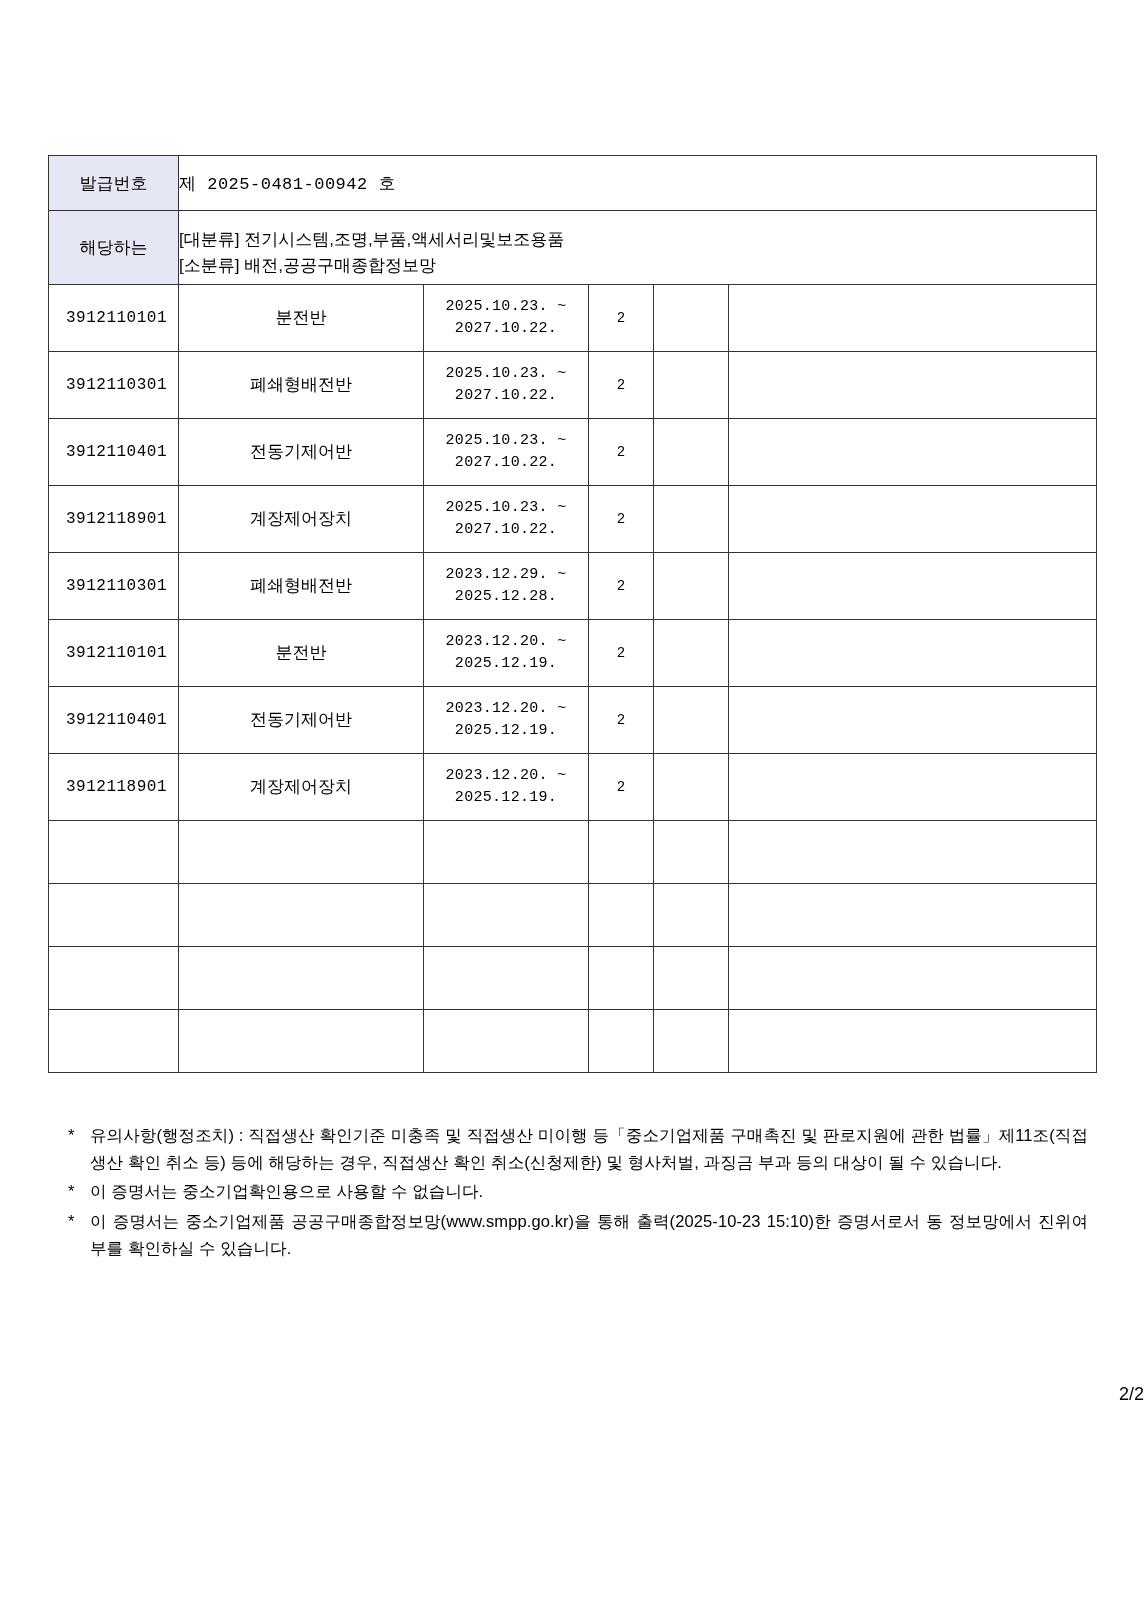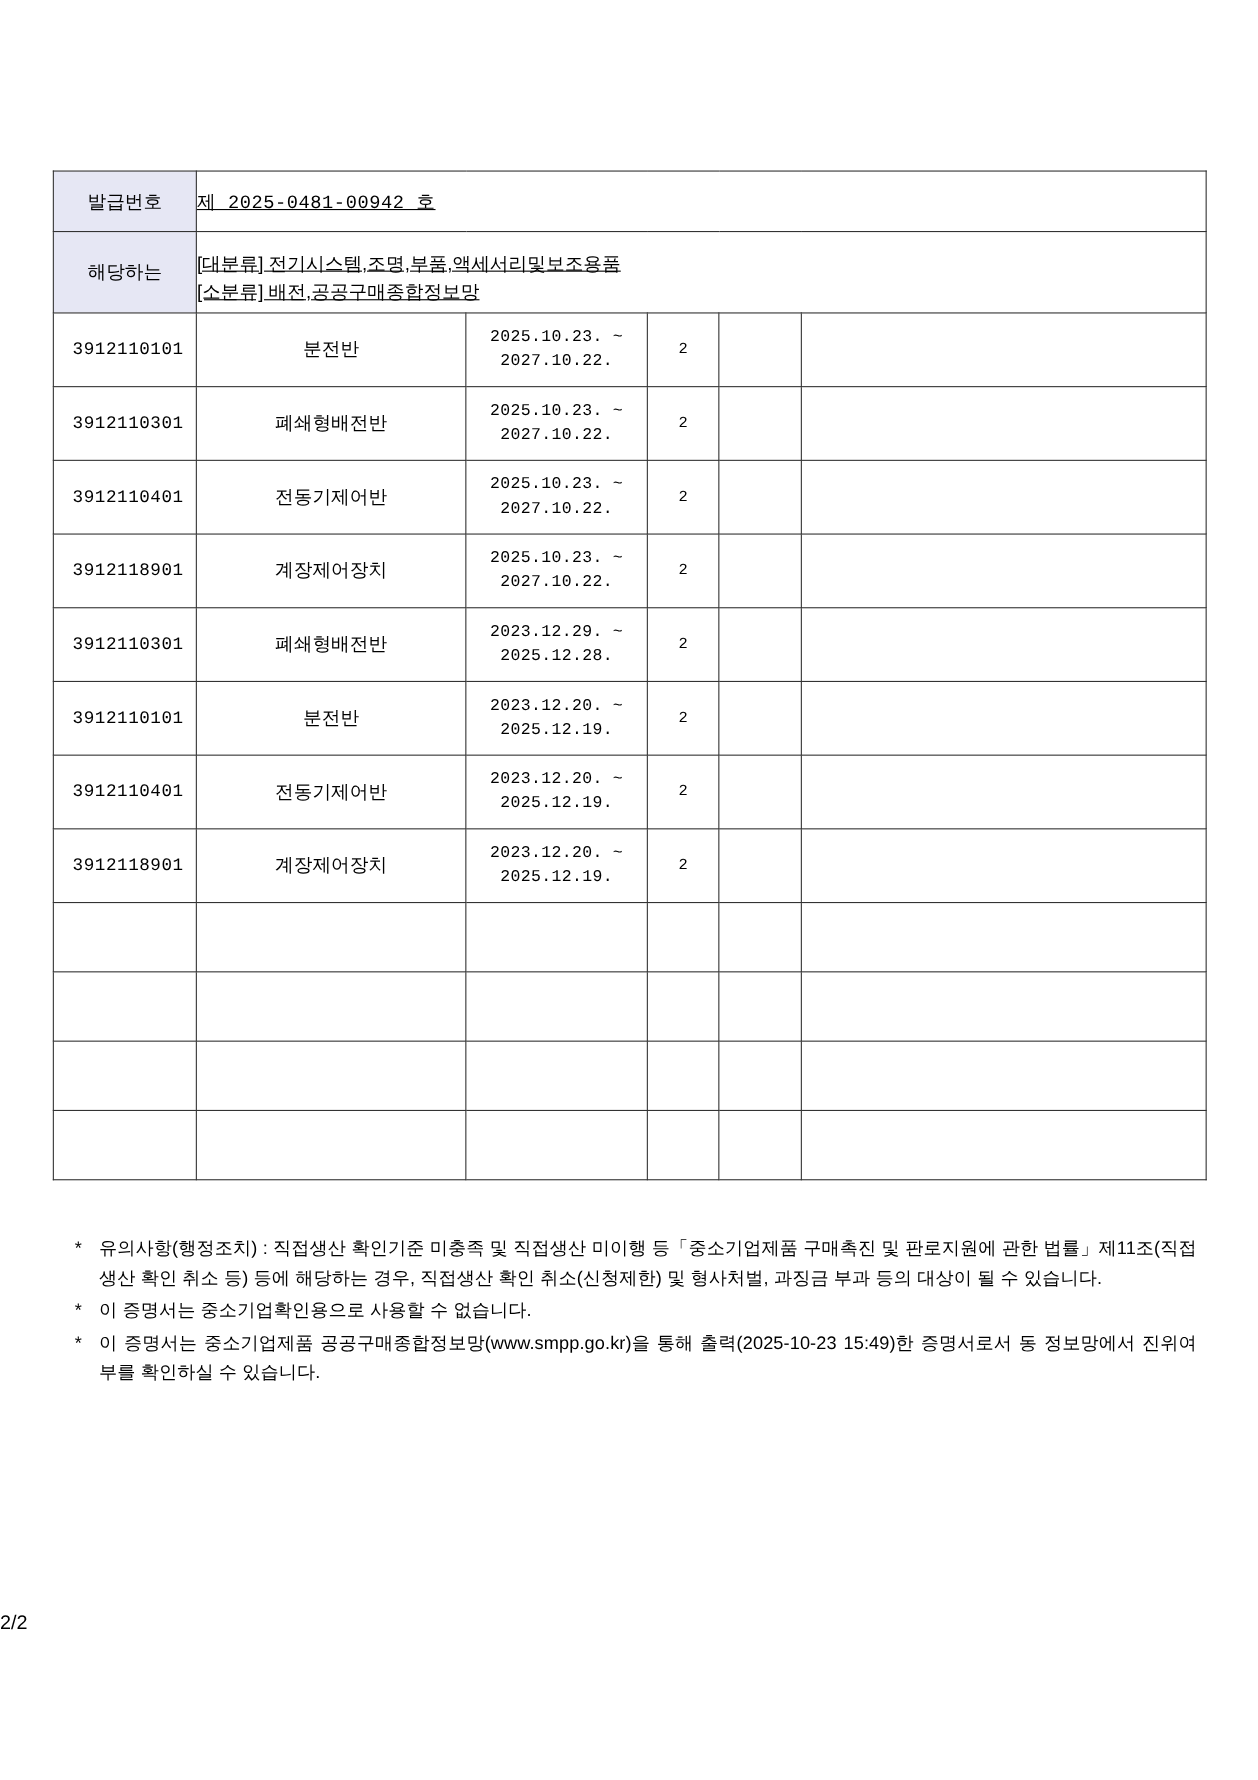--- a/index.html
+++ b/index.html
@@ -40,21 +40,20 @@
     font-size: 17px;
     font-family: "Liberation Sans", sans-serif;
     height: 54px;
   }
   .hdr-value {
     text-align: left;
     padding-left: 14px;
     font-size: 17px;
     font-family: "Liberation Mono", monospace;
     letter-spacing: 0.5px;
-    text-decoration: underline;
   }
   .hdr-value.kor {
     font-family: "Liberation Sans", sans-serif;
     letter-spacing: 0px;
     line-height: 1.55;
     padding-top: 16px;
     padding-bottom: 4px;
   }
   .col-head {
     background: #e6e7f4;
@@ -109,23 +108,23 @@
     text-align: left;
   }
   .note-text {
     flex: 1 1 auto;
     text-align: justify;
     letter-spacing: 0.1px;
   }
   .pagenum {
     position: absolute;
     left: 0;
-    top: 1465px;
+    top: 1384px;
     width: 1144px;
-    text-align: left;
+    text-align: right;
     font-family: "Liberation Sans", sans-serif;
     font-size: 18px;
   }
 </style>
 </head>
 <body>
 
 <div class="page">
 
   <table class="main">
@@ -278,19 +277,19 @@
     <div class="note-row">
       <div class="note-bullet">*</div>
       <div class="note-text">유의사항(행정조치) :  직접생산 확인기준 미충족 및 직접생산 미이행 등「중소기업제품 구매촉진 및 판로지원에 관한 법률」제11조(직접생산 확인 취소 등) 등에 해당하는 경우, 직접생산 확인 취소(신청제한) 및 형사처벌, 과징금 부과 등의 대상이 될 수 있습니다.</div>
     </div>
     <div class="note-row">
       <div class="note-bullet">*</div>
       <div class="note-text">이 증명서는 중소기업확인용으로 사용할 수 없습니다.</div>
     </div>
     <div class="note-row">
       <div class="note-bullet">*</div>
-      <div class="note-text">이 증명서는 중소기업제품 공공구매종합정보망(www.smpp.go.kr)을 통해 출력(2025-10-23 15:49)한 증명서로서 동 정보망에서 진위여부를 확인하실 수 있습니다.</div>
+      <div class="note-text">이 증명서는 중소기업제품 공공구매종합정보망(www.smpp.go.kr)을 통해 출력(2025-10-23 15:10)한 증명서로서 동 정보망에서 진위여부를 확인하실 수 있습니다.</div>
     </div>
   </div>
 
   <div class="pagenum">2/2</div>
 
 </div>
 
 </body></html>

